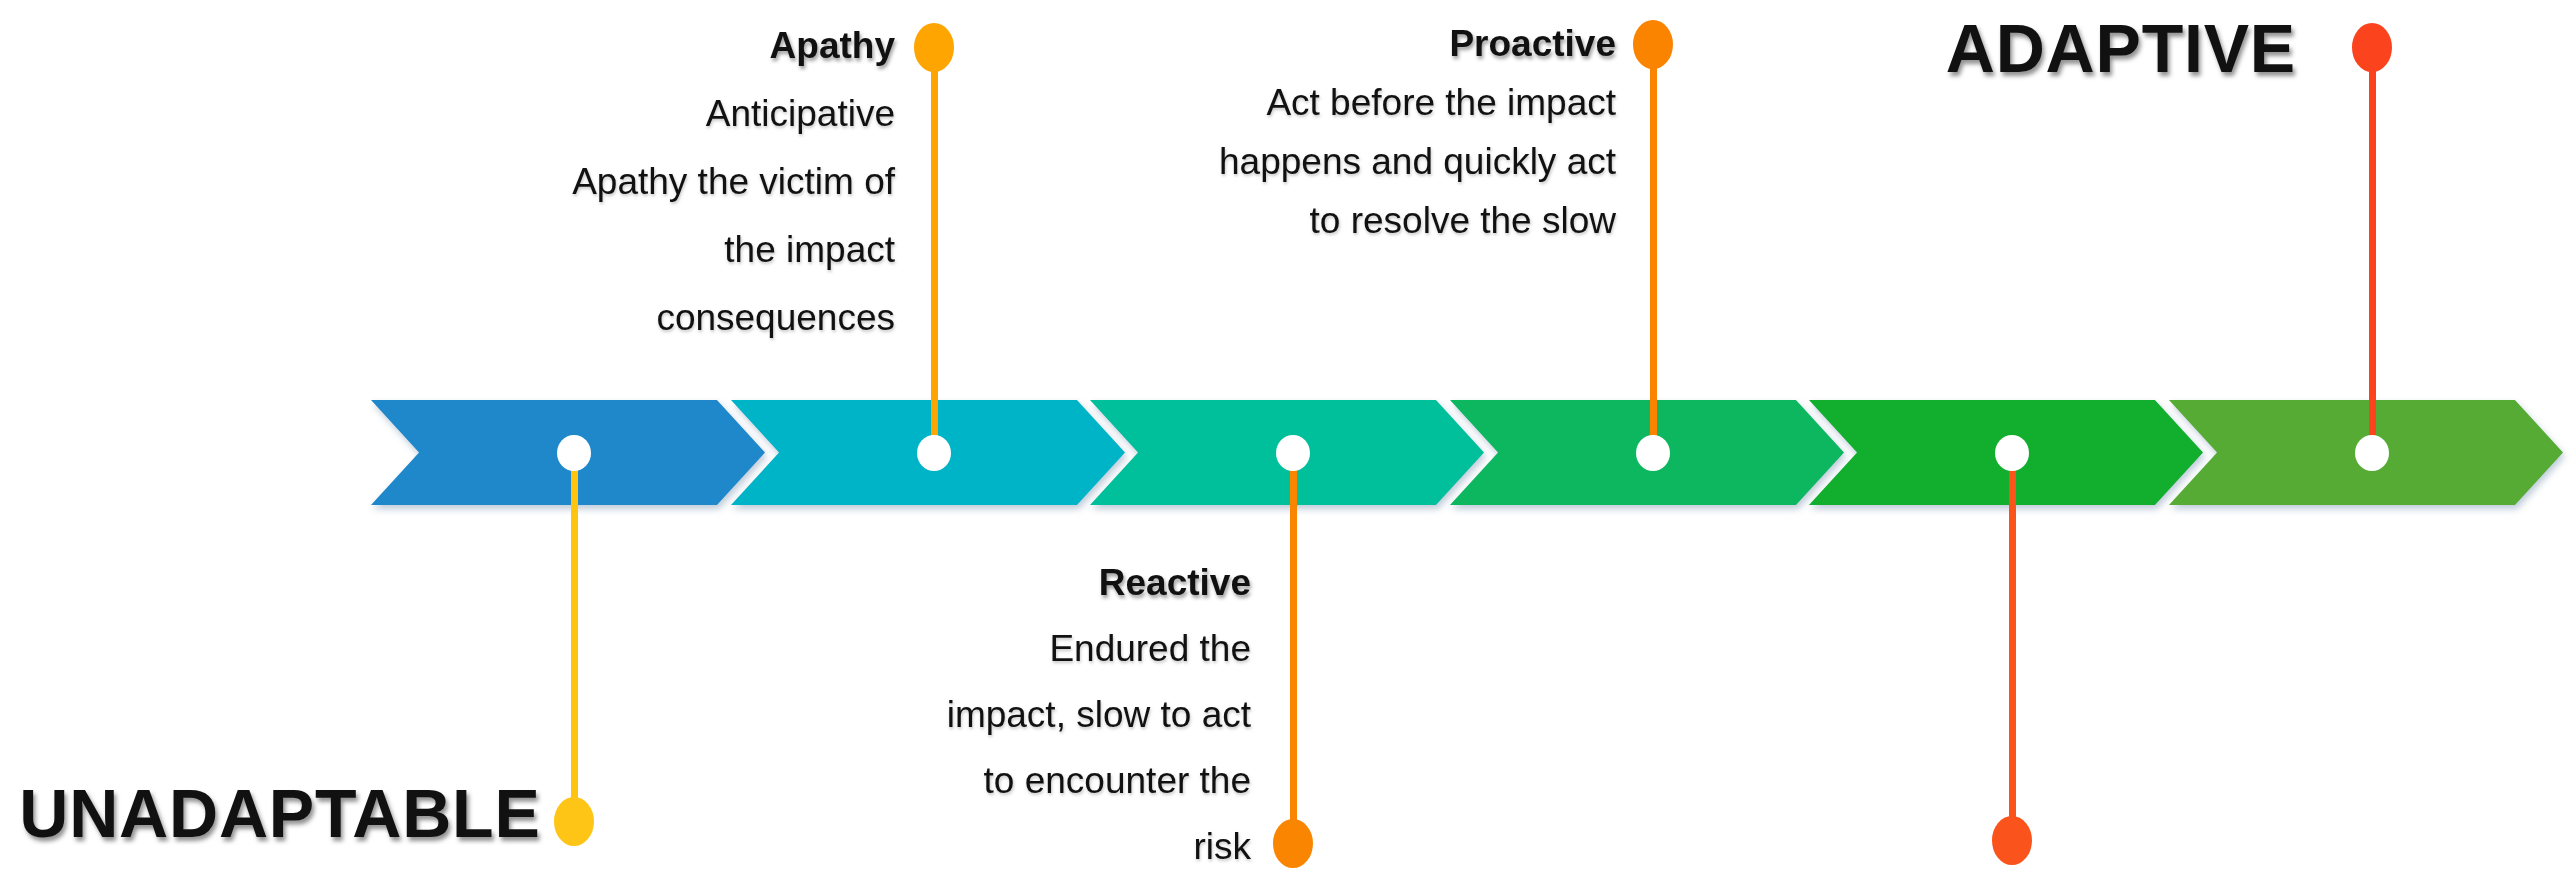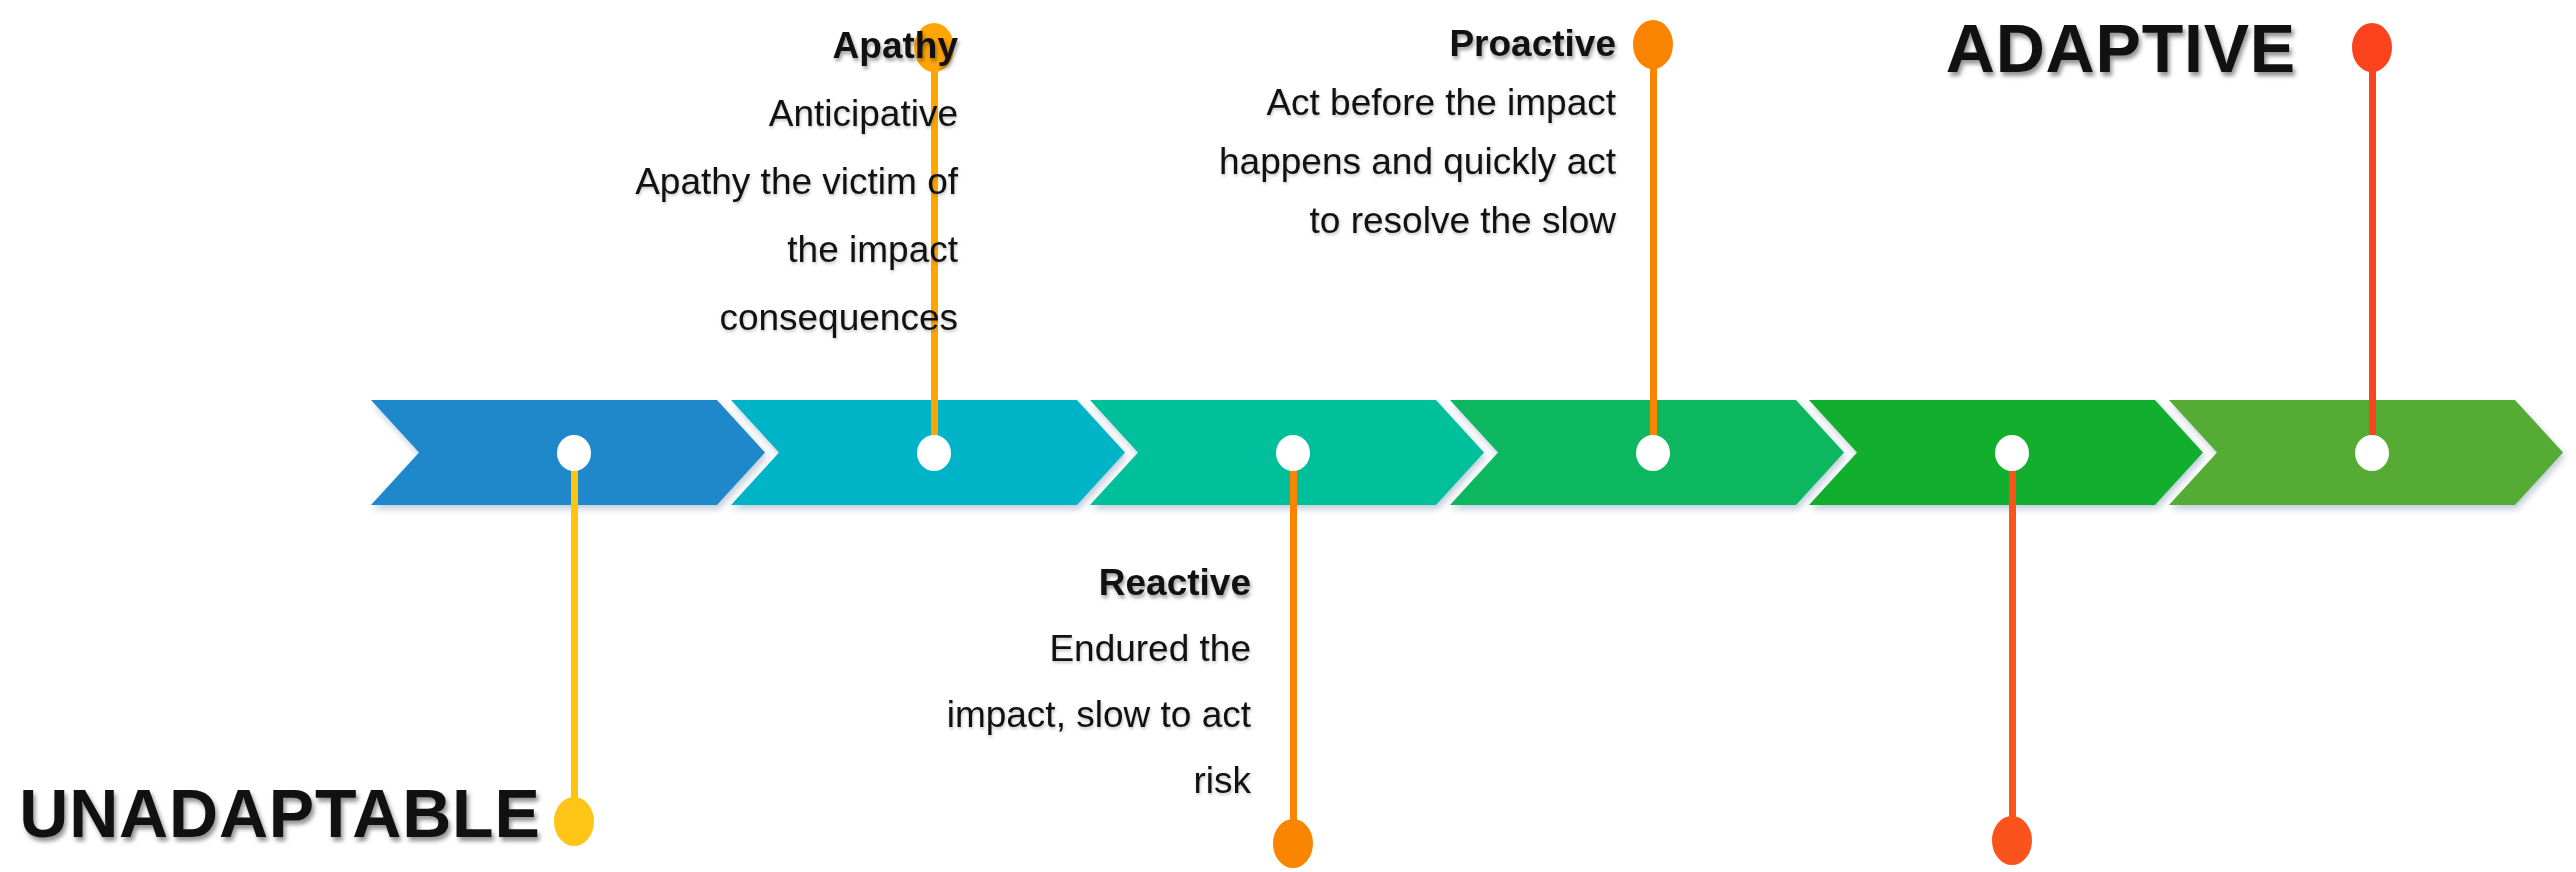--- a/index.html
+++ b/index.html
@@ -89,21 +89,21 @@
   }
   .co-line {
     text-shadow: 0.8px 2.3px 3.1px rgba(90,90,90,0.35);
   }
   .major-title {
     font-size: 68px;
     font-weight: bold;
     letter-spacing: 0.8px;
     text-shadow: 2.3px 3.9px 4.6px rgba(40,40,40,0.5);
   }
-  #co-apathy       { right: 1618px; top: 12.4px;  line-height: 68px; margin-left: 47px; }
+  #co-apathy       { right: 1681px; top: 12.4px;  line-height: 68px; margin-left: 47px; }
   #co-proactive    { right: 960px; top: 14px;  line-height: 59px; }
   #co-adaptive     { right: 280px;  top: 10.8px;  line-height: 74px; }
   #co-reactive     { right: 1325px; top: 550px; line-height: 66px; }
   #co-anticipative { right: 595px;  top: 555px; line-height: 58px; }
   #co-unadaptable  { left: 19.3px;    top: 776px; line-height: 74px; text-align: left; }
 </style>
 </head>
 <body>
 
 <div class="canvas">
@@ -157,20 +157,21 @@
     <div class="co-line">Anticipative</div>
     <div class="co-line">Apathy the victim of</div>
     <div class="co-line">the impact</div>
     <div class="co-line">consequences</div>
   </div>
 
   <div class="callout" id="co-reactive">
     <div class="co-title">Reactive</div>
     <div class="co-line">Endured the</div>
     <div class="co-line">impact, slow to act</div>
+    <div class="co-line">to encounter the</div>
     <div class="co-line">risk</div>
   </div>
 
   <div class="callout" id="co-proactive">
     <div class="co-title">Proactive</div>
     <div class="co-line">Act before the impact</div>
     <div class="co-line">happens and quickly act</div>
     <div class="co-line">to resolve the slow</div>
   </div>
 

